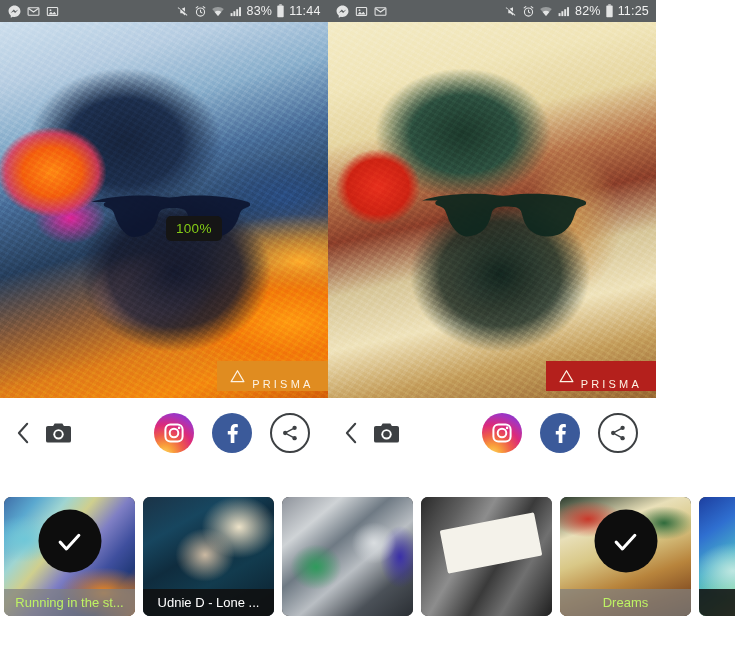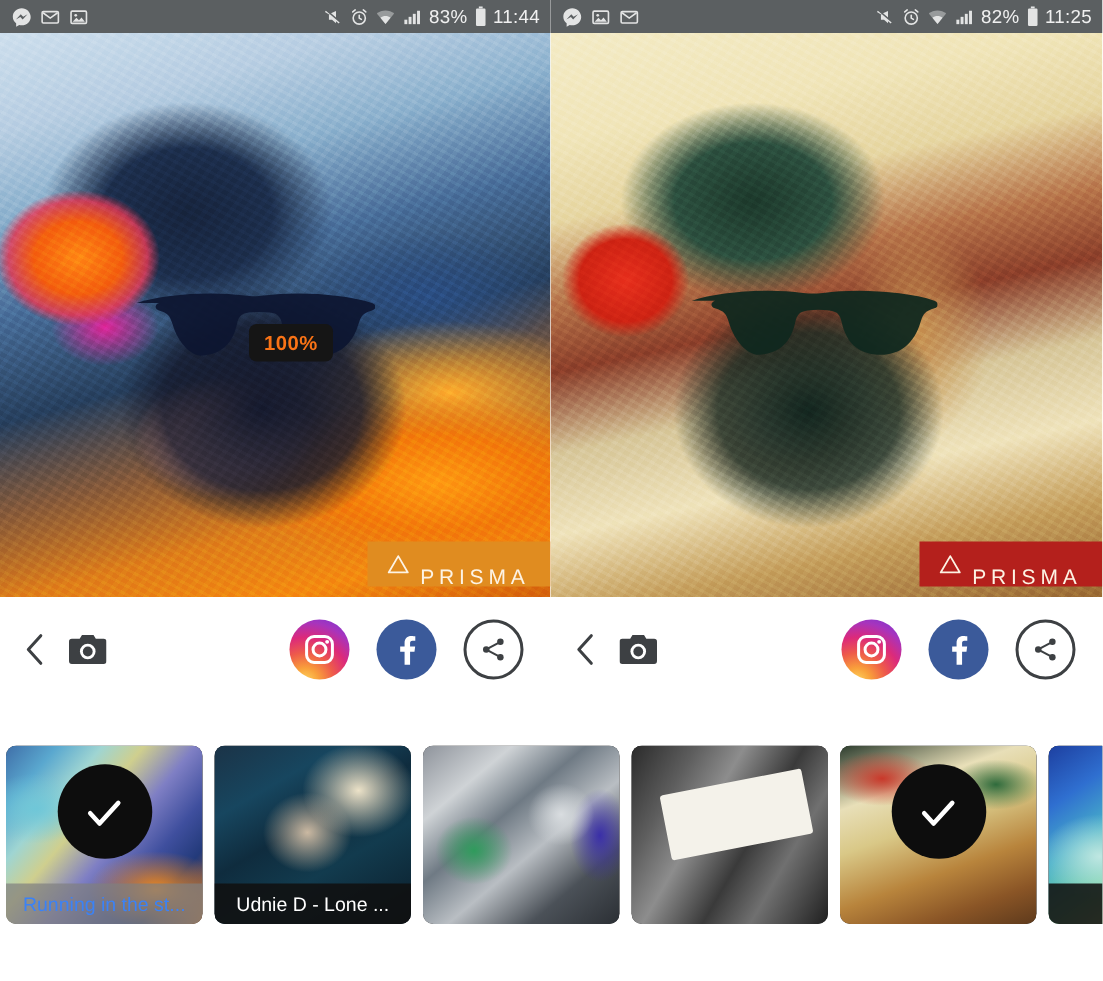--- a/index.html
+++ b/index.html
@@ -5,21 +5,21 @@
   * { box-sizing: border-box; margin: 0; padding: 0; }
   html, body {
     width: 735px; height: 654px;
     background: #ffffff;
     font-family: "Liberation Sans", sans-serif;
     overflow: hidden;
   }
   .screen { position: relative; width: 735px; height: 654px; background: #fff; }
 
   
-  .panels { display: flex; width: 735px; height: 467px; align-items: center; }
+  .panels { display: flex; width: 656px; height: 467px; align-items: center; }
   .panel { position: relative; width: 367px; height: 467px; background: #fff; }
   .panel.right { width: 368px; }
 
   
   .statusbar {
     position: relative; height: 22px; background: #5b5f61;
     display: flex; align-items: center; padding: 0 7px 0 8px; color: #e9eaea;
   }
   .sb-left { display: flex; align-items: center; gap: 6px; }
   .sb-right { margin-left: auto; display: flex; align-items: center; gap: 4px; }
@@ -61,32 +61,32 @@
       repeating-linear-gradient(28deg, rgba(255,255,255,.045) 0 2px, rgba(0,0,0,.045) 2px 5px),
       repeating-linear-gradient(-54deg, rgba(255,255,255,.035) 0 3px, rgba(0,0,0,.03) 3px 7px);
     mix-blend-mode: overlay;
   }
 
   
   .shades { position: absolute; pointer-events: none; }
 
   .pct-badge {
     position: absolute; left: 166px; top: 194px;
-    background: #151515; color: #f97316; font-size: 13.5px; font-weight: 700;
+    background: #151515; color: #84cc16; font-size: 13.5px; font-weight: 400;
     padding: 5px 10px; border-radius: 5px; letter-spacing: .3px; z-index: 4;
   }
 
   .watermark {
     position: absolute; right: 0; bottom: 7px; height: 30px;
     display: flex; align-items: center; gap: 7px; padding: 0 14px 0 13px; z-index: 4;
   }
   .watermark.orange { background: #e08c20; }
   .watermark.red { background: #b4201c; }
   .wm-text {
-    color: #fdf3e4; font-size: 14px; letter-spacing: 3.2px; font-weight: 500; margin-top: 16px;
+    color: #fdf3e4; font-size: 11px; letter-spacing: 3.2px; font-weight: 500; margin-top: 16px;
   }
 
   
   .actionbar {
     position: relative; height: 69px; background: #fff;
     display: flex; align-items: center; padding: 0 18px 0 14px;
   }
   .ab-left { display: flex; align-items: center; gap: 13px; }
   .ab-right { margin-left: auto; display: flex; align-items: center; gap: 18px; }
   .social { width: 40px; height: 40px; border-radius: 50%; display: flex;
@@ -107,21 +107,21 @@
     position: relative; width: 131px; height: 119px; border-radius: 7px;
     overflow: hidden; flex: 0 0 auto; background: #222;
   }
   .thumb .tn-art { position: absolute; inset: 0; }
   .tn-label {
     position: absolute; left: 0; right: 0; bottom: 0; height: 27px;
     display: flex; align-items: center; justify-content: center;
     background: rgba(16,16,16,.88); color: #fff; font-size: 13px;
     white-space: nowrap; overflow: hidden; padding: 0 5px;
   }
-  .thumb.selected .tn-label { background: rgba(128,128,128,.72); color: #3b82f6; }
+  .thumb.selected .tn-label { background: rgba(128,128,128,.72); color: #bef264; }
   .check-badge {
     position: absolute; left: 50%; top: 44px; transform: translate(-50%,-50%);
     width: 63px; height: 63px; border-radius: 50%; background: #0d0d0d;
     display: flex; align-items: center; justify-content: center; z-index: 3;
   }
 
   
   .tn-1 { background:
       radial-gradient(ellipse 60px 34px at 100px 96px, #f3891c 0%, rgba(243,137,28,0) 75%),
       radial-gradient(ellipse 46px 30px at 20px 42px, #6fc7d8 0%, rgba(111,199,216,0) 78%),
@@ -370,20 +370,21 @@
       <div class="tn-art tn-4"></div>
     </div>
 
     <div class="thumb selected">
       <div class="tn-art tn-5"></div>
       <div class="check-badge">
         <svg width="30" height="30" viewBox="0 0 24 24">
             <path d="M4.5 12.5l5 5.5L19.5 7" fill="none" stroke="#fff" stroke-width="2.4" stroke-linecap="round" stroke-linejoin="round"></path>
           </svg>
       </div>
+      <div class="tn-label">Dreams</div>
     </div>
 
     <div class="thumb">
       <div class="tn-art tn-6"></div>
       <div class="tn-label">Curta</div>
     </div>
   </div>
 
 </div>
 

